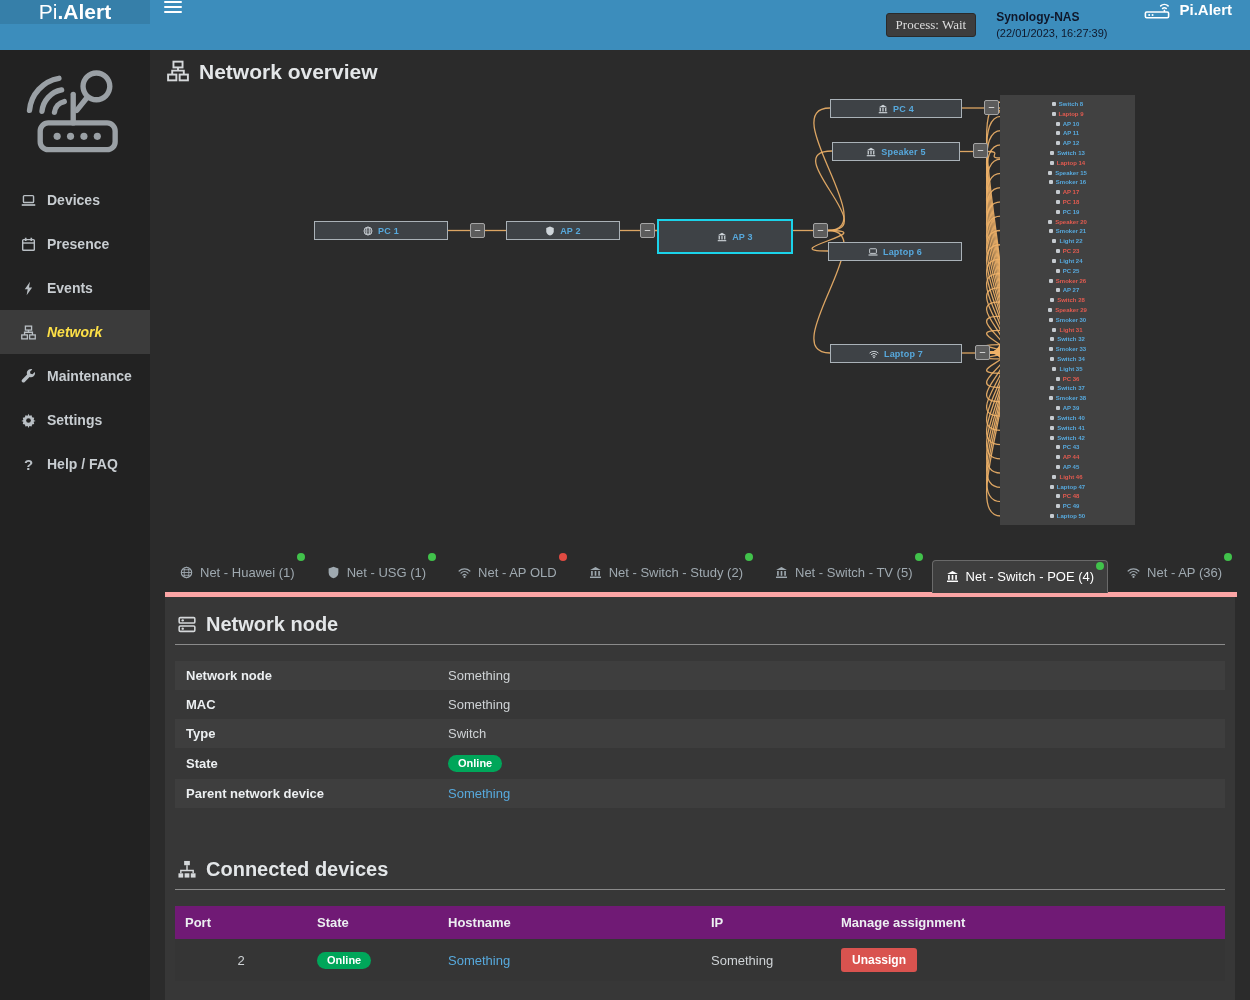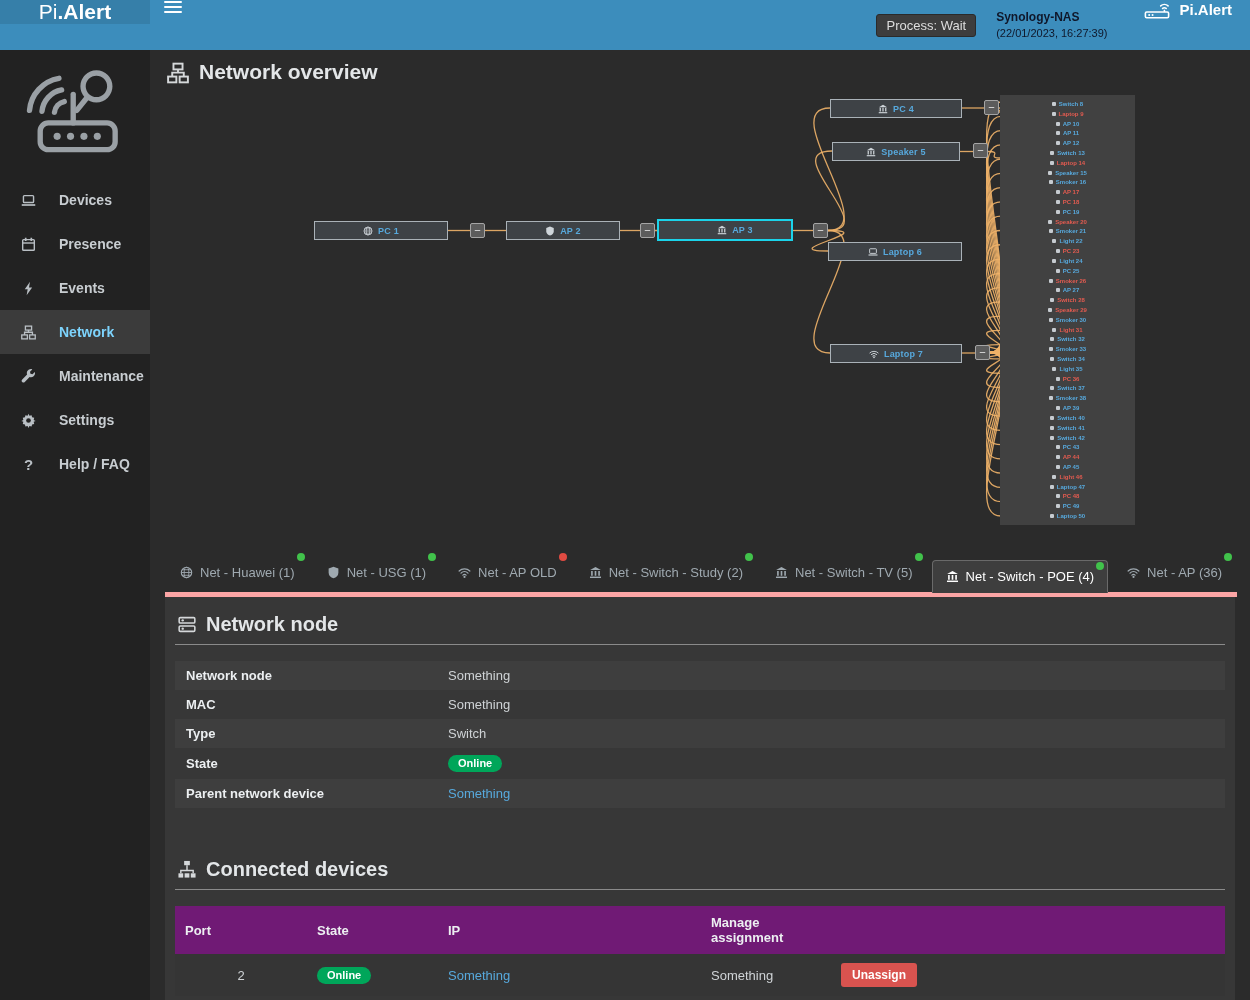--- a/index.html
+++ b/index.html
@@ -9,42 +9,42 @@
     font-family:"Liberation Sans", sans-serif;
   }
   
   .topbar{position:absolute;top:0;left:0;width:1250px;height:50px;background:#3c8dbc;display:flex;align-items:flex-start;z-index:20;}
   .logo-box{width:150px;flex:none;background:#367fa9;color:#fff;display:flex;align-items:center;justify-content:center;font-size:21px;cursor:pointer;}
   .logo-box .lp{font-weight:400;}
   .logo-box .ls{font-weight:700;}
   .burger{width:46px;background:transparent;border:none;display:flex;flex-direction:column;align-items:center;justify-content:center;gap:3px;cursor:pointer;}
   .burger span{display:block;width:18px;height:2px;background:#fff;border-radius:1px;}
   .flexspace{flex:1;}
-  .process-badge{align-self:center;font-family:Liberation Sans, sans-serif;font-size:13px;color:#ddd;background:#3d3d3d;border:1px solid #2a2a2a;padding:3px 9px;border-radius:3px;}
+  .process-badge{align-self:center;font-family:Liberation Serif, serif;font-size:13px;color:#ddd;background:#3d3d3d;border:1px solid #2a2a2a;padding:3px 9px;border-radius:3px;}
   .hostinfo{align-self:center;margin:0 18px 0 20px;color:#0f172a;line-height:1.35;}
   .hostname{font-size:12px;font-weight:700;}
   .hosttime{font-size:11px;}
   .brand{display:flex;align-items:center;gap:8px;padding:0 18px;color:#fff;font-size:15px;font-weight:600;cursor:pointer;}
   
   .sidebar{position:absolute;top:50px;left:0;width:150px;height:950px;background:#222;z-index:10;}
   .side-logo{display:block;margin:14px auto 10px;}
-  .nav-item{height:44px;display:flex;align-items:center;gap:23px;padding-left:21px;color:#c8cdd1;font-size:14px;font-weight:700;cursor:pointer;}
-  .nav-item.active{background:#3b3b3b;color:#7dd3fc;}
+  .nav-item{height:44px;display:flex;align-items:center;gap:11px;padding-left:21px;color:#c8cdd1;font-size:14px;font-weight:700;cursor:pointer;}
+  .nav-item.active{background:#3b3b3b;color:#fde047;font-style:italic;}
   .nav-ic{width:15px;height:15px;display:inline-flex;color:#b9bfc4;flex:none;}
   .nav-ic svg{width:15px;height:15px;}
   .qmark{font-size:15px;font-weight:700;width:15px;text-align:center;color:#b9bfc4;}
   
   main{position:absolute;left:150px;top:50px;width:1100px;height:950px;background:#2b2b2b;}
   .overview{position:relative;height:498px;}
-  .sec-title{position:absolute;top:10px;left:16px;margin:0;display:flex;align-items:flex-end;gap:9px;font-size:21px;font-weight:600;color:#e3e6e8;z-index:3;}
+  .sec-title{position:absolute;top:10px;left:16px;margin:0;display:flex;align-items:flex-start;gap:9px;font-size:21px;font-weight:600;color:#e3e6e8;z-index:3;}
   .hicon{display:inline-flex;color:#d5d8da;}
   .hicon svg{width:24px;height:22px;}
   #edges{position:absolute;top:0;left:0;z-index:1;}
   .dnode{position:absolute;box-sizing:border-box;height:19px;background:#3e4246;border:1px solid #aab2b8;display:flex;align-items:center;justify-content:center;gap:5px;z-index:2;cursor:pointer;}
-  .dnode.hl{border-width:2px;height:22px;margin-top:-1px;padding-left:20px;}
+  .dnode.hl{border-width:2px;height:35px;margin-top:-1px;padding-left:20px;}
   .nlabel{font-size:9px;font-weight:700;color:#57a9dd;letter-spacing:.2px;}
   .nicon{display:inline-flex;color:#ced4d9;}
   .nicon svg{width:10px;height:10px;}
   .conn{position:absolute;width:15px;height:15px;box-sizing:border-box;background:#5c5c5c;border:1px solid #a5a5a5;border-radius:2px;color:#e9e9e9;font-size:11px;line-height:12px;text-align:center;z-index:2;cursor:pointer;}
   .device-list{position:absolute;left:850px;top:45px;width:135px;height:430px;background:#414141;display:flex;flex-direction:column;padding:4px 0;box-sizing:border-box;z-index:2;}
   .dl-row{flex:1;min-height:0;display:flex;align-items:center;justify-content:center;gap:3px;font-size:6px;font-weight:700;line-height:1;cursor:pointer;}
   .mini{width:4px;height:4px;background:#c6cbd0;border-radius:1px;flex:none;}
   .c-blue{color:#57a9dd;}
   .c-red{color:#e25b50;}
   
@@ -630,20 +630,21 @@
             <path d="M8 4.4v4.4M2.8 11.2V8.8h10.4v2.4" fill="none" stroke="currentColor" stroke-width="1.2"></path>
           </svg>
         </span>
       <span>Connected devices</span>
     </h2>
     <hr class="rule">
     <div class="ctable">
         <div class="ct-head">
           <div class="ct-cell">Port</div>
           <div class="ct-cell">State</div>
+          <div class="ct-cell">Hostname</div>
           <div class="ct-cell">IP</div>
           <div class="ct-cell">Manage assignment</div>
         </div>
         <div class="ct-row">
           <div class="ct-cell center">2</div>
           <div class="ct-cell">
             <span class="badge-online">Online</span>
           </div>
           <div class="ct-cell">
             <a class="tlink">Something</a>

